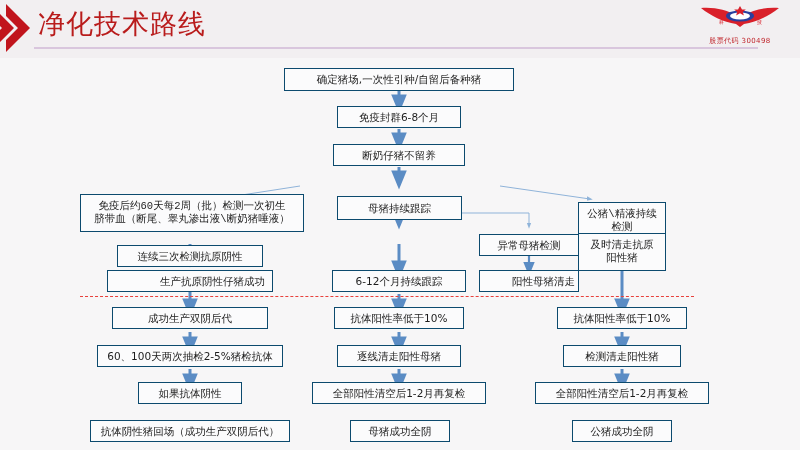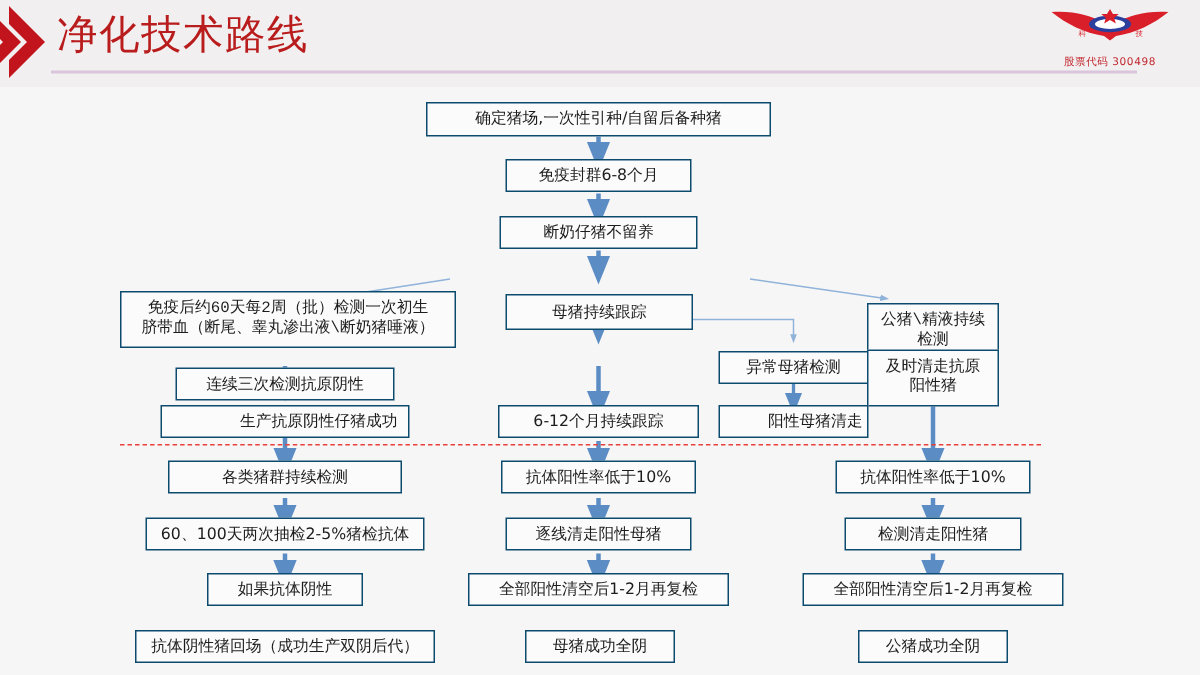--- a/index.html
+++ b/index.html
@@ -205,21 +205,21 @@
     <div class="node" style="left:479px; top:176px; width:100px; height:22px;">异常母猪检测</div>
     <div class="node two-line" style="left:578px; top:175px; width:88px; height:38px;">及时清走抗原
 阳性猪</div>
 
     <div class="node" style="left:107px; top:212px; width:166px; height:22px;padding-left:48px;">生产抗原阴性仔猪成功</div>
     <div class="node" style="left:332px; top:212px; width:134px; height:22px;">6-12个月持续跟踪</div>
     <div class="node" style="left:479px; top:212px; width:100px; height:22px;padding-left:32px;">阳性母猪清走</div>
 
     <div id="redline"></div>
 
-    <div class="node" style="left:112px; top:249px; width:156px; height:22px;">各类猪群持续检测</div>
+    <div class="node" style="left:112px; top:249px; width:156px; height:22px;">成功生产双阴后代</div>
     <div class="node" style="left:334px; top:249px; width:130px; height:22px;">抗体阳性率低于10%</div>
     <div class="node" style="left:557px; top:249px; width:130px; height:22px;">抗体阳性率低于10%</div>
 
     <div class="node" style="left:97px; top:287px; width:186px; height:22px;">60、100天两次抽检2-5%猪检抗体</div>
     <div class="node" style="left:337px; top:287px; width:124px; height:22px;">逐线清走阳性母猪</div>
     <div class="node" style="left:563px; top:287px; width:118px; height:22px;">检测清走阳性猪</div>
 
     <div class="node" style="left:138px; top:324px; width:104px; height:22px;">如果抗体阴性</div>
     <div class="node" style="left:312px; top:324px; width:174px; height:22px;">全部阳性清空后1-2月再复检</div>
     <div class="node" style="left:535px; top:324px; width:174px; height:22px;">全部阳性清空后1-2月再复检</div>

